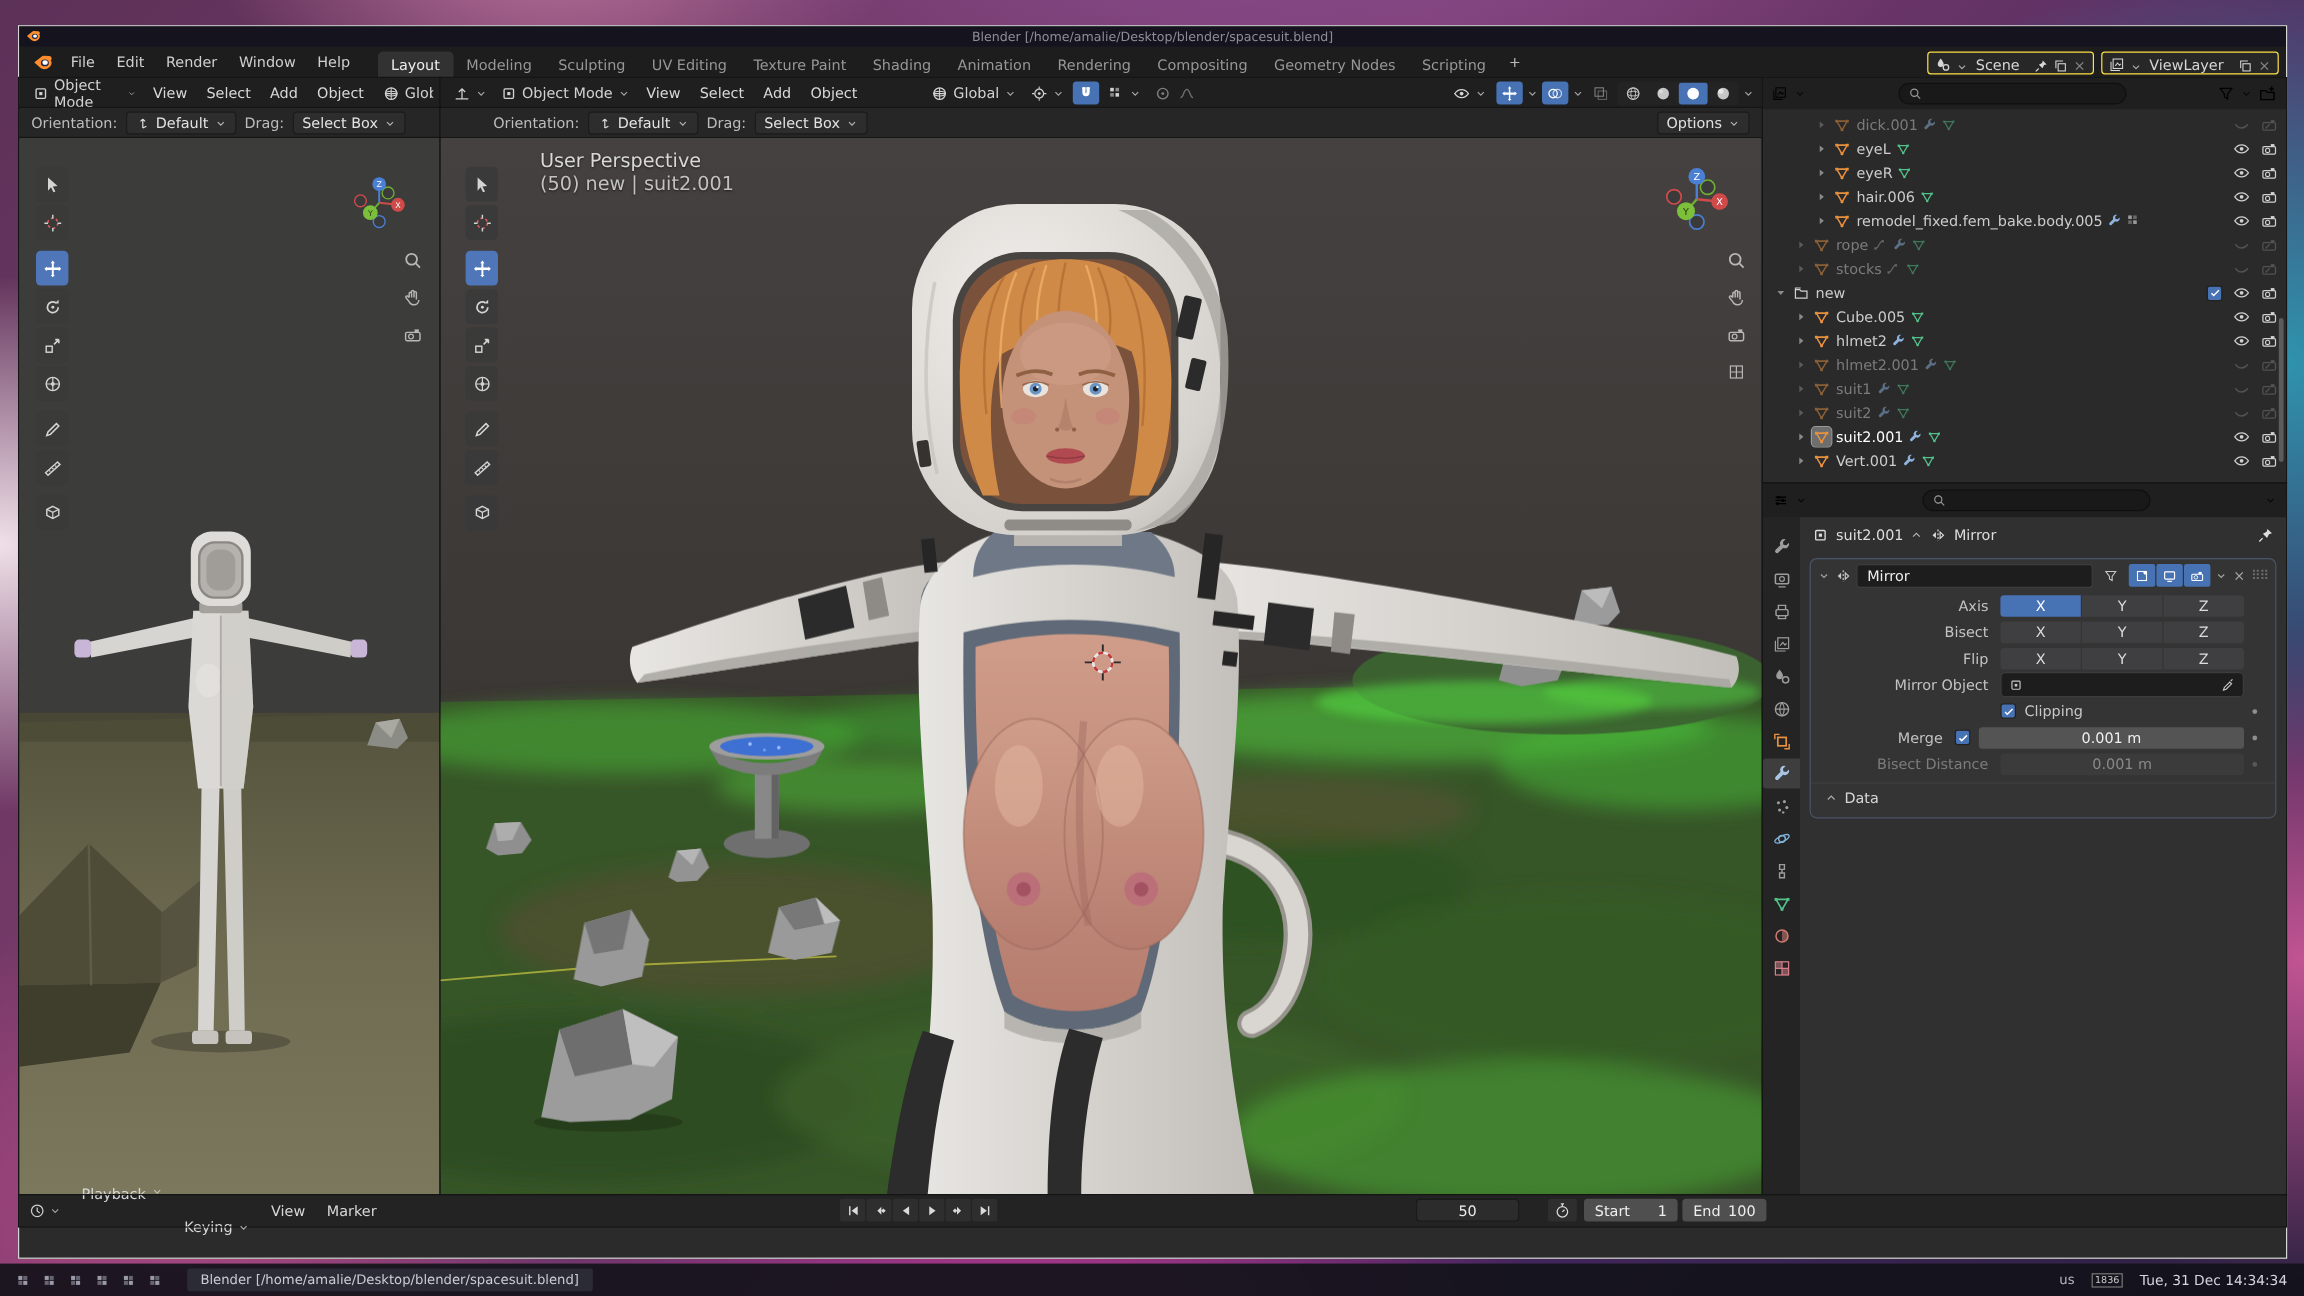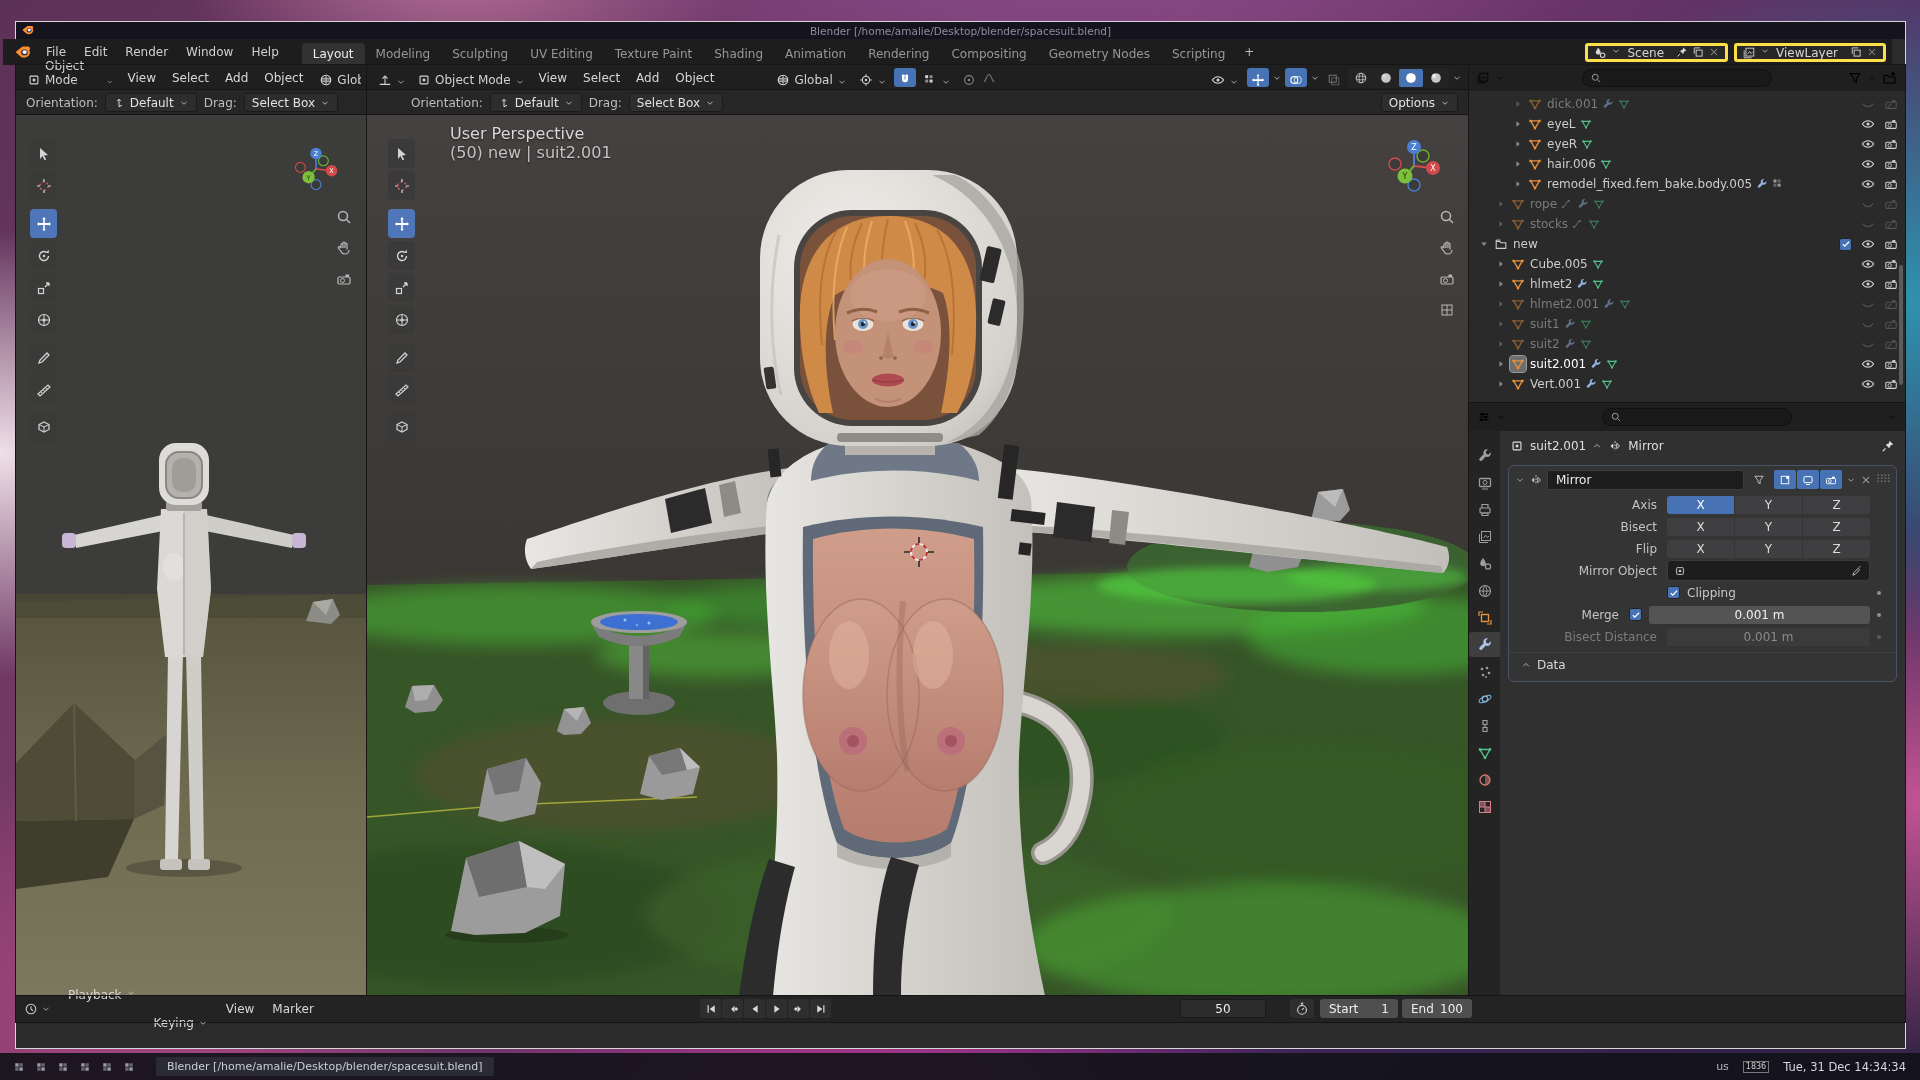--- a/index.html
+++ b/index.html
@@ -11,34 +11,34 @@
  radial-gradient(480px 340px at 8% 92%,rgba(180,74,134,.85) 0%,rgba(180,74,134,0) 70%),
  radial-gradient(620px 420px at 45% 106%,rgba(210,58,159,.85) 0%,rgba(210,58,159,0) 70%),
  radial-gradient(640px 520px at 99% 28%,rgba(39,184,201,.75) 0%,rgba(39,184,201,0) 65%),
  radial-gradient(500px 420px at 100% 74%,rgba(229,96,165,.8) 0%,rgba(229,96,165,0) 65%),
  radial-gradient(800px 320px at 55% -8%,rgba(139,79,150,.9) 0%,rgba(139,79,150,0) 70%),
  radial-gradient(420px 260px at 24% -6%,rgba(217,138,179,.8) 0%,rgba(217,138,179,0) 70%),
  linear-gradient(135deg,#5c3158,#7e3d6e 40%,#43265c 75%,#2c2140);}
 .bwindow{position:absolute;left:15px;top:21px;width:1891px;height:1028px;background:#2b2b2b;border:1px solid #d6d6d6;}
 .titlebar{left:16px;top:22px;width:1889px;height:17px;background:#15131d;display:flex;align-items:center;justify-content:center;font-size:10.5px;color:#8f8d99;}
 .titlebar .tlogo{position:absolute;left:6px;top:2px;width:12px;height:12px;}
-.menubar{left:3px;top:39px;width:1889px;height:26px;background:#1d1d1d;display:flex;align-items:center;font-size:12px;color:#cfcfcf;padding:0 6px;}
+.menubar{left:16px;top:39px;width:1889px;height:26px;background:#1d1d1d;display:flex;align-items:center;font-size:12px;color:#cfcfcf;padding:0 6px;}
 .menu-item{padding:3px 9px;border-radius:3px;}
 .ws-tab{padding:4px 11px;color:#979797;border-radius:4px 4px 0 0;margin-top:4px;}
 .ws-tab.active{background:#323232;color:#ececec;}
 .ws-add{padding:3px 8px;color:#bdbdbd;}
 .mb-spacer{flex:1;}
-.sel-chip{display:flex;align-items:flex-start;gap:4px;background:#272727;border:3px solid #fde047;border-radius:3px;height:19px;padding:0 5px;color:#d6d6d6;margin-left:6px;}
+.sel-chip{display:flex;align-items:flex-end;gap:4px;background:#272727;border:1px solid #fde047;border-radius:3px;height:19px;padding:0 5px;color:#d6d6d6;margin-left:6px;}
 .sel-chip .val{padding:0 8px 0 2px;}
 .icon{display:inline-flex;width:14px;height:14px;flex:none;}
 .icon svg{width:100%;height:100%;}
 .i10{width:10px;height:10px;}.i12{width:12px;height:12px;}.i16{width:16px;height:16px;}
 .hrow{background:#1f1f1f;display:flex;align-items:center;font-size:12px;color:#d2d2d2;padding:0 6px;gap:1px;outline:1px solid #151515;}
 .hmenu{padding:3px 8px;color:#d8d8d8;}
-.chip{display:flex;align-items:flex-end;gap:4px;background:#2a2a2a;border-radius:3px;padding:0 5px;height:19px;}
+.chip{display:flex;align-items:center;gap:4px;background:#2a2a2a;border-radius:3px;padding:0 5px;height:19px;}
 .chip.plain{background:transparent;}
 .chip.on{background:#4772b3;color:#fff;}
 .chip.dim{opacity:.55;}
 .toolrow{background:#262626;display:flex;align-items:center;font-size:12px;color:#bdbdbd;padding:0 10px;gap:7px;outline:1px solid #151515;}
 .drop{display:flex;align-items:center;gap:5px;background:#2d2d2d;border:1px solid #1b1b1b;border-radius:3px;height:19px;padding:0 7px;color:#e2e2e2;}
 .shadeseg{display:flex;gap:1px;background:#232323;border-radius:3px;padding:1px;}
 .shadebtn{width:24px;height:18px;border-radius:2px;display:flex;align-items:center;justify-content:center;color:#c6c6c6;}
 .shadebtn.on{background:#4772b3;color:#fff;}
 .toolbar{display:flex;flex-direction:column;gap:3px;}
 .tool-btn{width:27px;height:29px;background:rgba(58,58,58,.85);border-radius:4px;display:flex;align-items:center;justify-content:center;color:#d4d4d4;}

